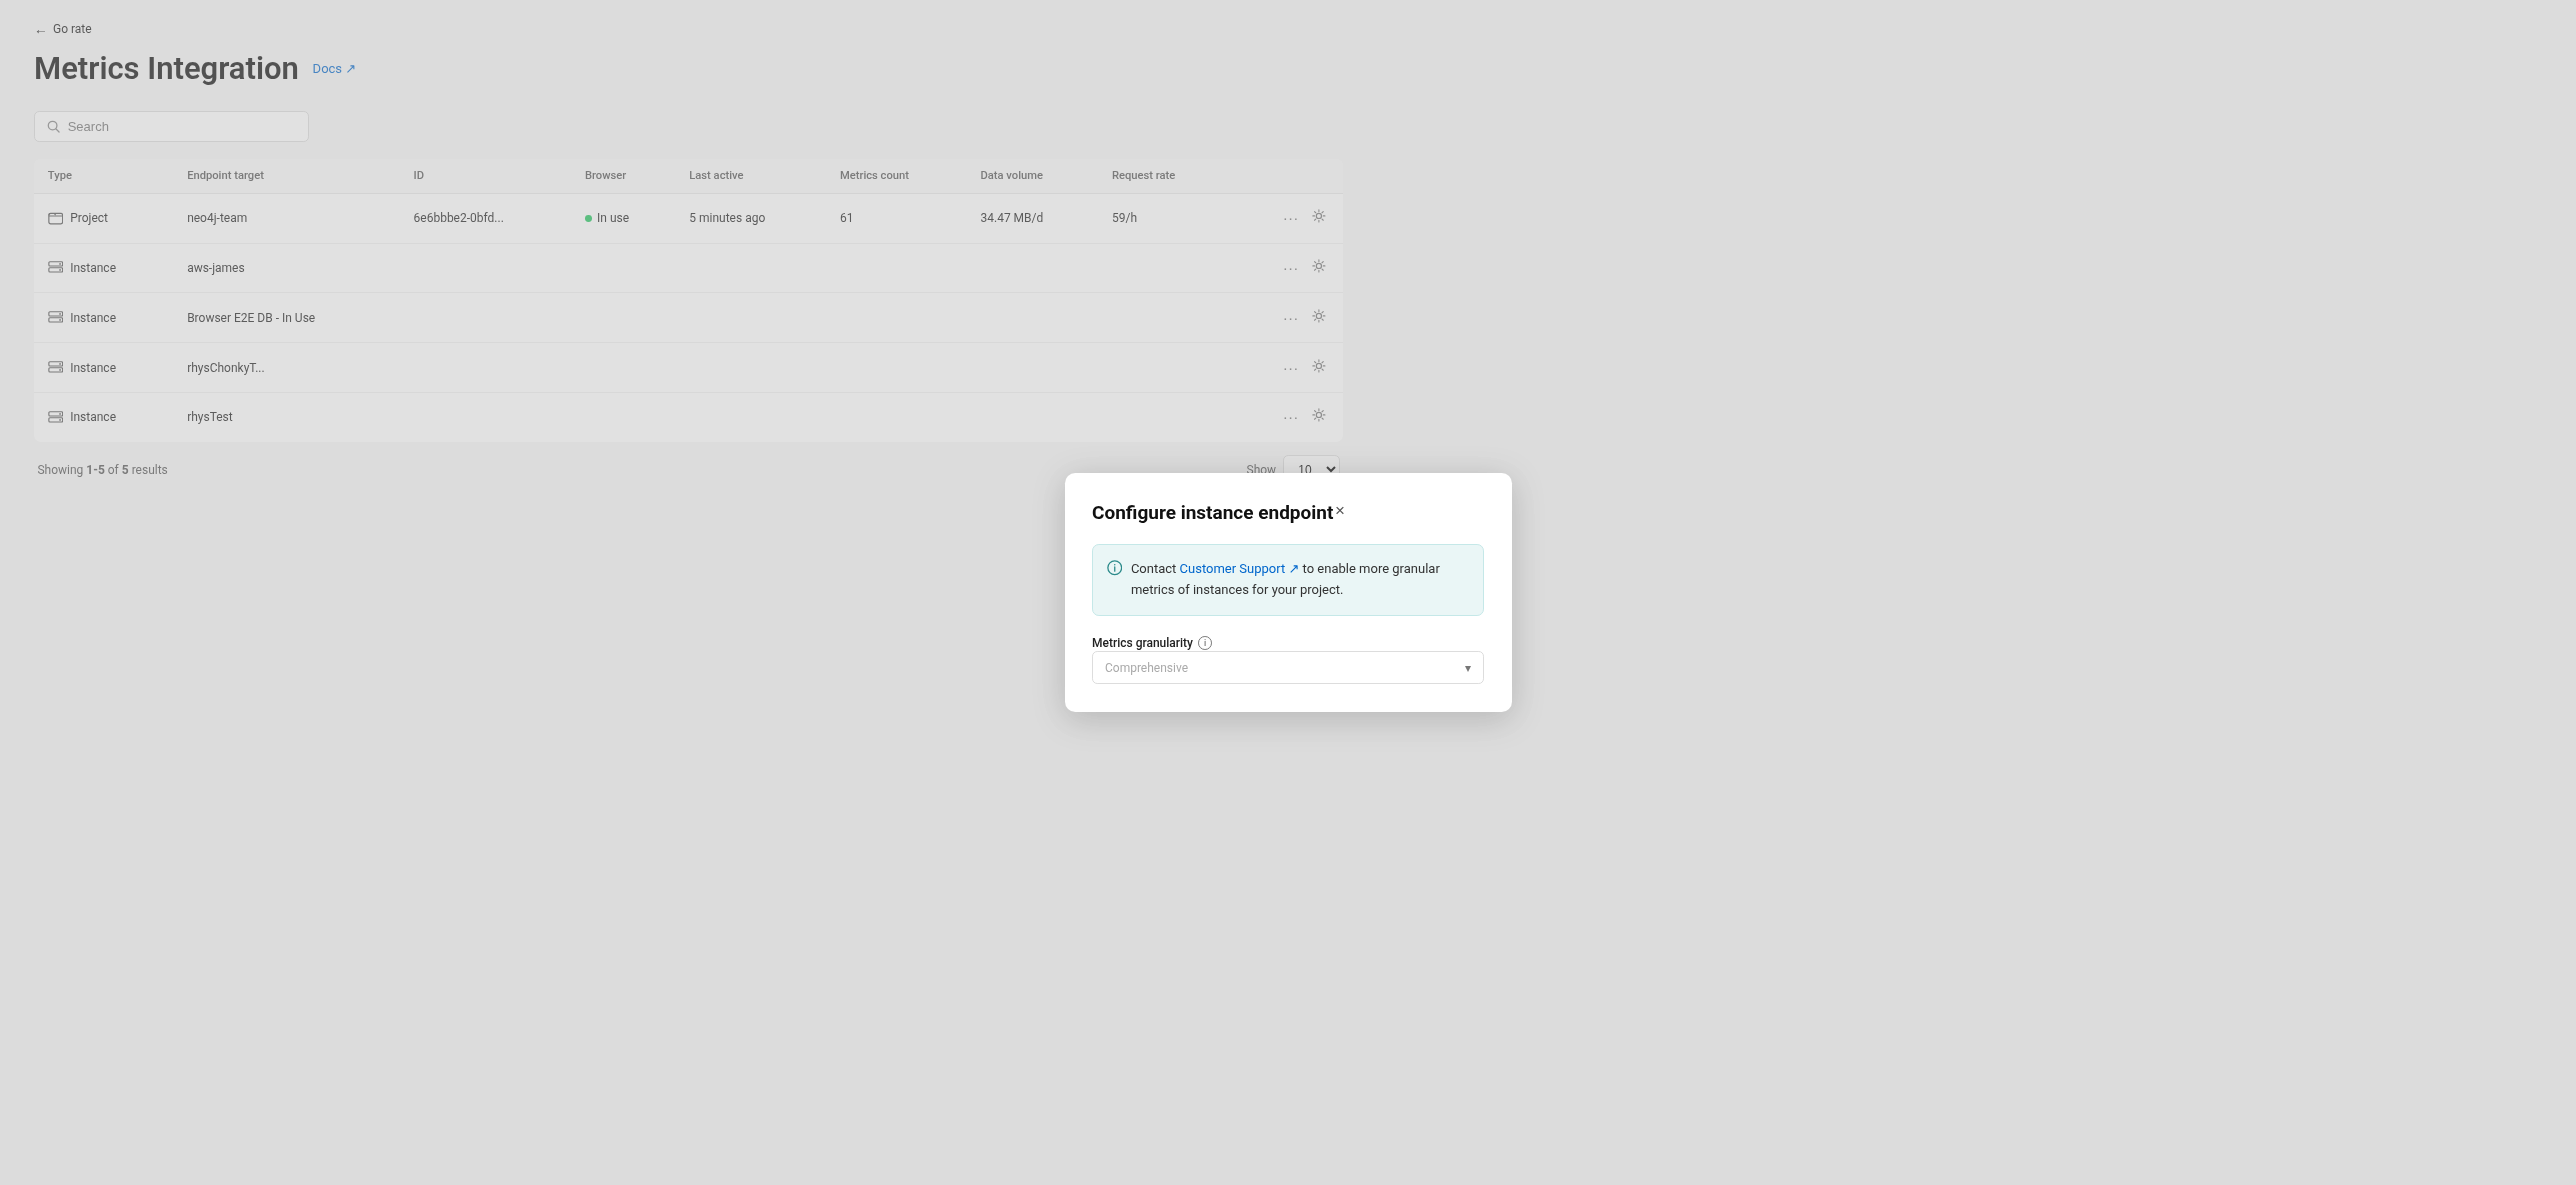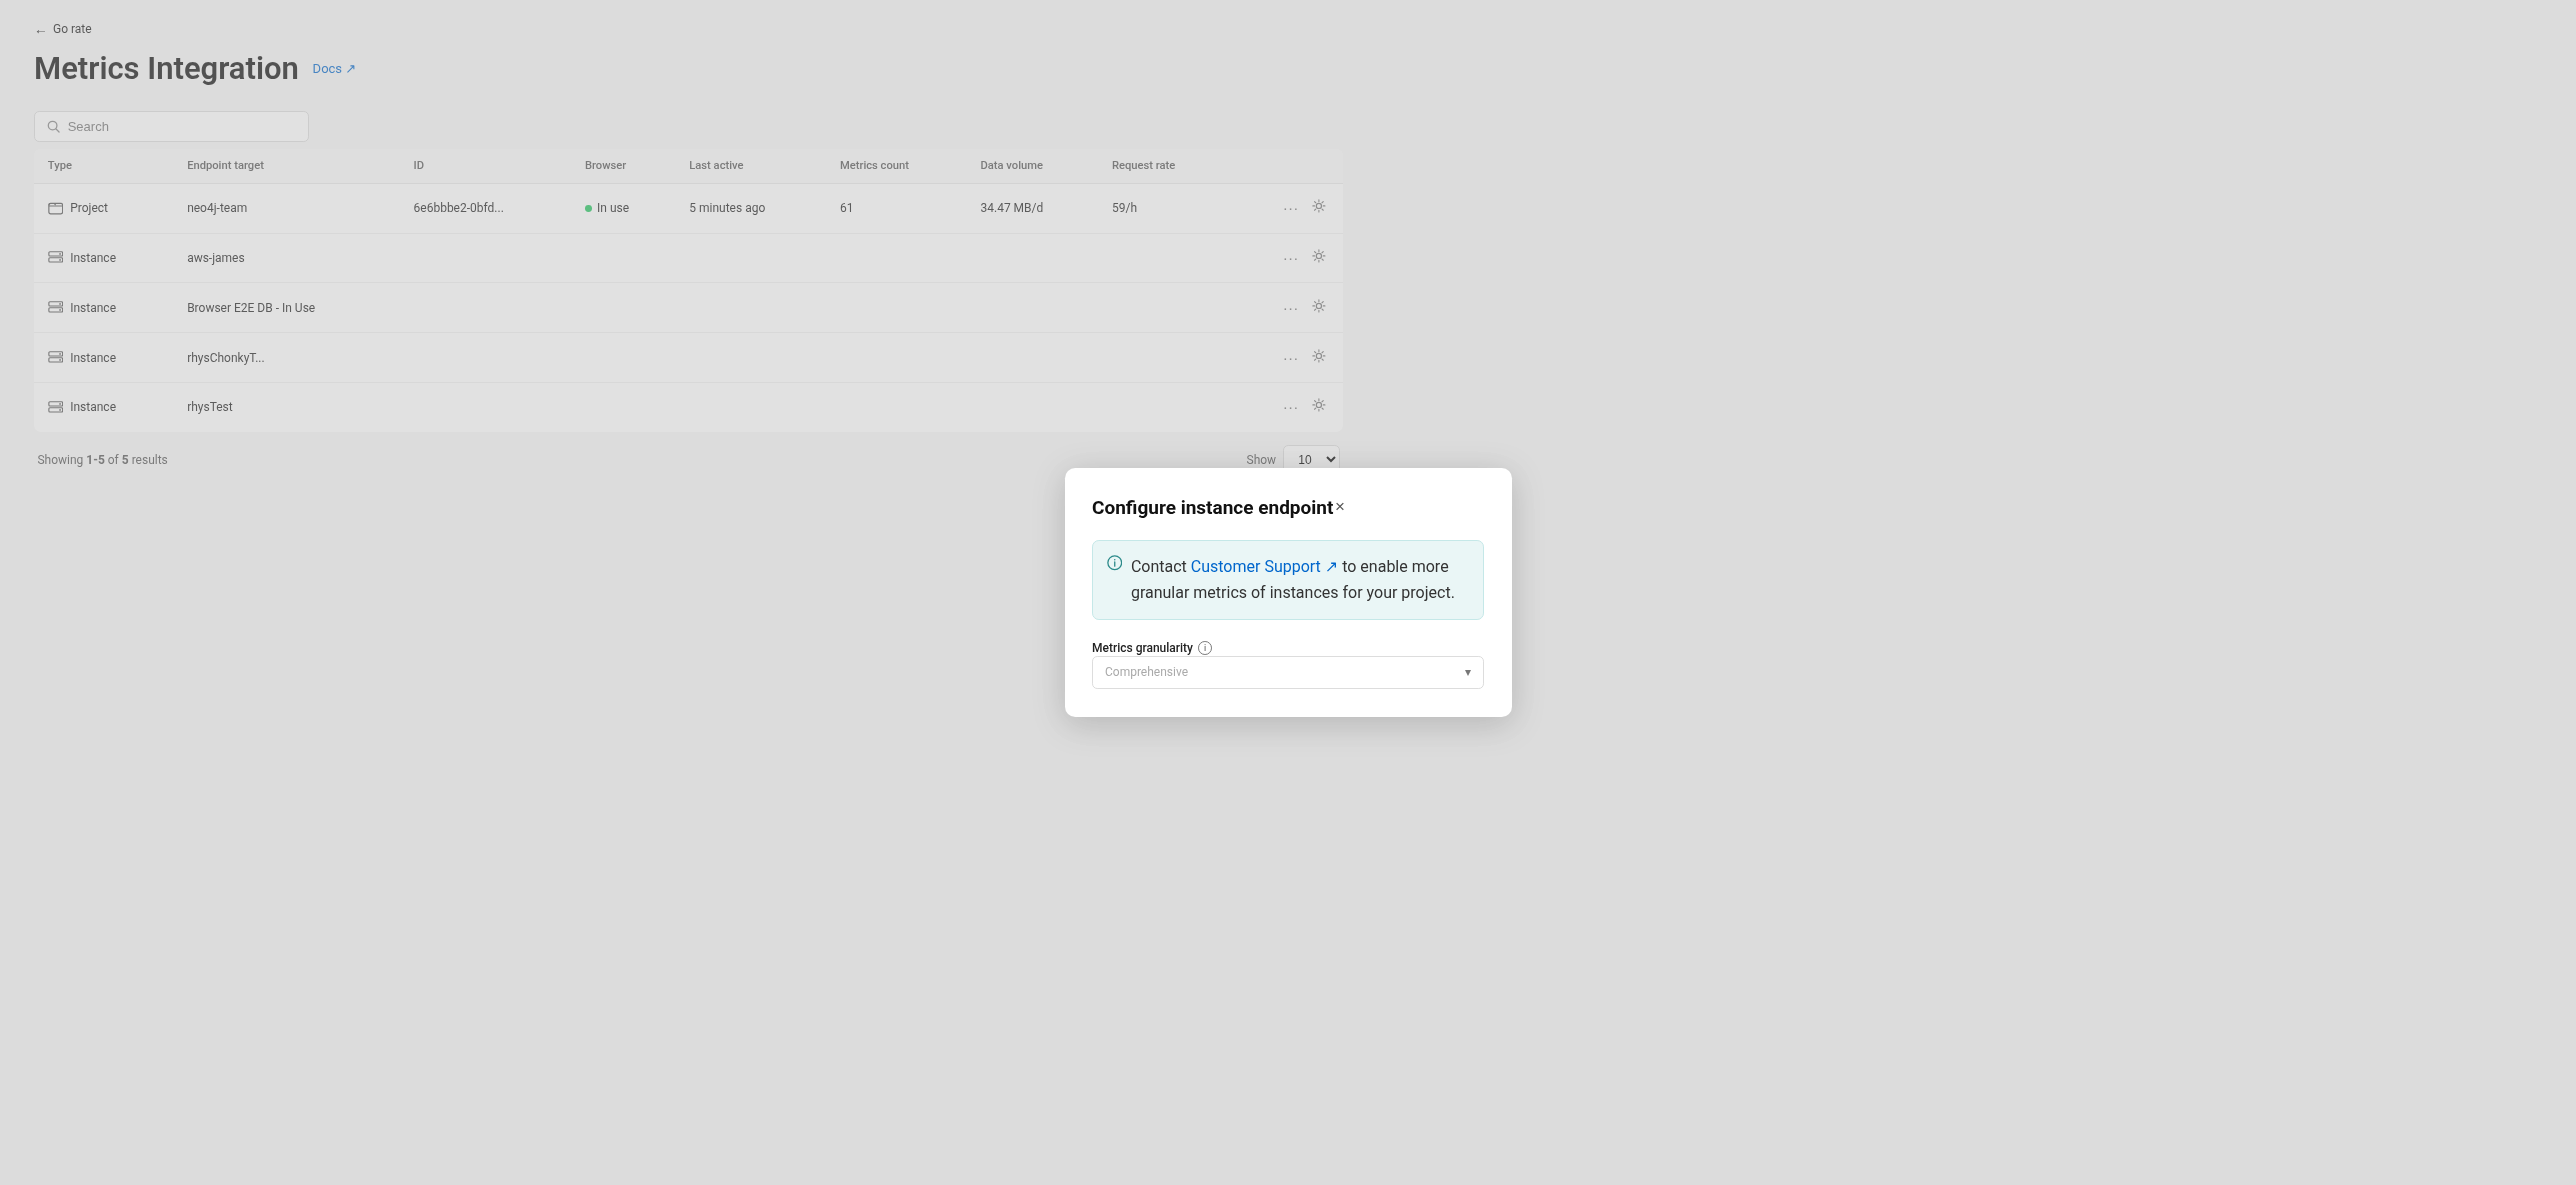--- a/index.html
+++ b/index.html
@@ -59,21 +59,21 @@
     }
 
     .search-bar {
       display: flex;
       align-items: center;
       background: #fff;
       border: 0.9px solid #ddd;
       border-radius: 5.2px;
       padding: 6.9px 12px;
       width: 275px;
-      margin-bottom: 7px;
+      margin-bottom: 17px;
       gap: 6.9px;
       justify-content: flex-end;
     }
 
     .search-bar input {
       border: none;
       outline: none;
       font-size: 13px;
       color: #555;
       width: 100%;
@@ -246,21 +246,21 @@
     }
 
     .info-box-icon {
       color: #2b8a8a;
       font-size: 15.5px;
       flex-shrink: 0;
       margin-top: 0.9px;
     }
 
     .info-box-text {
-      font-size: 16px;
+      font-size: 13px;
       color: #333;
       line-height: 1.6;
     }
 
     .info-box-text a {
       color: #0066cc;
       text-decoration: none;
     }
 
     .form-label {

